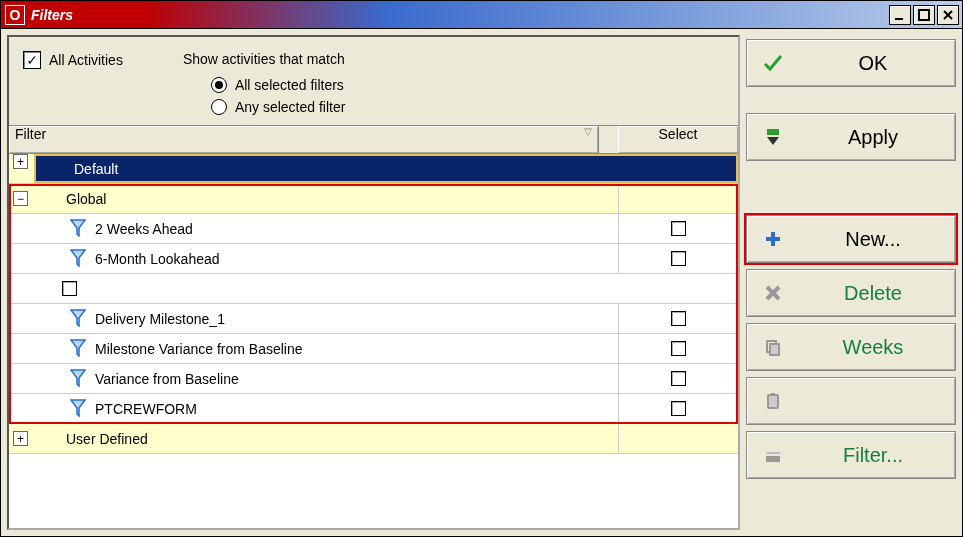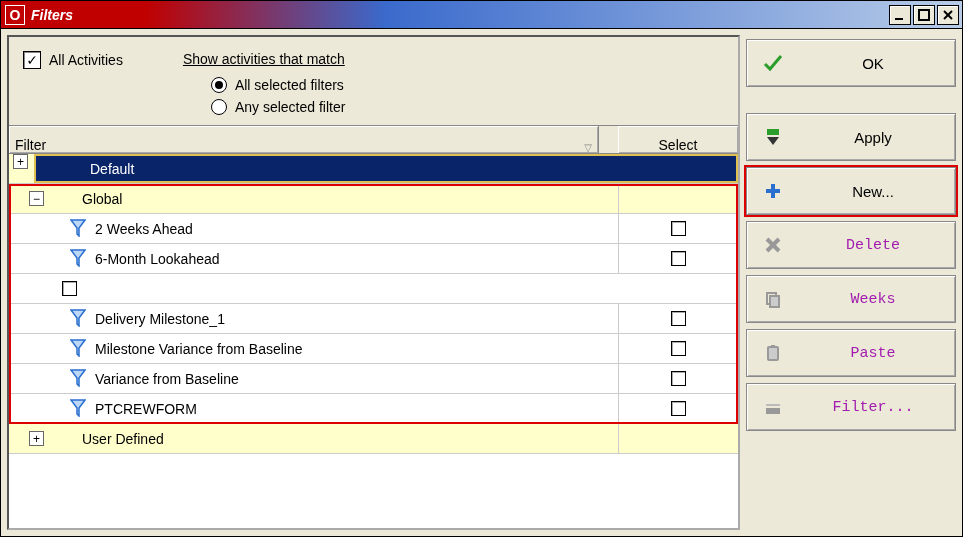--- a/index.html
+++ b/index.html
@@ -70,39 +70,39 @@
   .chk-row { display: flex; align-items: center; gap: 8px; }
   .checkbox {
     width: 18px; height: 18px;
     border: 1px solid #000;
     background: #fff;
     display: flex; align-items: center; justify-content: center;
     font-size: 14px; line-height: 1;
     box-shadow: inset 1px 1px 0 #888;
   }
   .radio-col { display: flex; flex-direction: column; gap: 6px; }
-  .radio-heading { margin-bottom: 4px; text-decoration: underline; }
+  .radio-heading { margin-bottom: 4px; }
   .radio-row { display: flex; align-items: center; gap: 8px; padding-left: 28px; }
   .radio {
     width: 16px; height: 16px;
     border: 1px solid #000; border-radius: 50%;
     background: #fff;
     display: flex; align-items: center; justify-content: center;
   }
   .radio .dot { width: 8px; height: 8px; background: #000; border-radius: 50%; }
   
   .table-wrap { flex: 1; display: flex; flex-direction: column; border-top: 1px solid #888; }
   .thead {
     display: flex;
     background: #ece9d8;
     border-bottom: 1px solid #888;
     height: 28px;
   }
   .th {
-    display: flex; align-items: flex-end;
+    display: flex; align-items: flex-start;
     padding: 0 6px;
     border-right: 1px solid #888;
     box-shadow: inset 1px 1px 0 #fff, inset -1px -1px 0 #aaa;
   }
   .th-filter { flex: 1; }
   .th-select { width: 120px; justify-content: center; border-right: none; margin-left: 19px; }
   .sort-arrow { margin-left: auto; font-size: 10px; color: #888; }
   .tbody { flex: 1; background: #fff; overflow: hidden; position: relative; }
   .row {
     display: flex; height: 30px; align-items: stretch;
@@ -113,21 +113,21 @@
   .expander {
     width: 15px; height: 15px;
     border: 1px solid #666;
     background: #fff; color: #000;
     display: flex; align-items: center; justify-content: center;
     font-size: 12px; line-height: 1;
     margin: 0 6px 0 4px;
     flex-shrink: 0;
   }
   .group-row { background: #ffffcc; font-weight: normal; }
-  .group-row .cell-filter { padding-left: 16px; }
+  .group-row .cell-filter { padding-left: 0; }
   .group-label { padding-left: 6px; }
   .selected-row .cell-filter {
     background: #0a246a; color: #fff;
     border: 2px solid #e0c050;
     margin: 0; height: 100%;
   }
   .selected-row .group-label { padding-left: 38px; }
   .item-row { }
   .item-indent { width: 60px; flex-shrink: 0; }
   .filter-icon {
@@ -155,25 +155,25 @@
   }
   .btn {
     height: 48px;
     border: 1px solid #888;
     background: #ece9d8;
     box-shadow: inset 1px 1px 0 #fff, inset -1px -1px 0 #aaa;
     display: flex; align-items: center;
     padding: 0 14px;
     gap: 20px;
   }
-  .btn.disabled { color: #a21caf; font-family: Liberation Mono, monospace; }
+  .btn.disabled { color: #15803d; }
   .btn .icon-slot { width: 24px; height: 24px; display: flex; align-items: center; justify-content: center; flex-shrink: 0; }
-  .btn .label { flex: 1; text-align: center; font-size: 15px; }
+  .btn .label { flex: 1; text-align: center; font-size: 20px; }
   .sep { height: 14px; }
-  .highlight-btn { outline: 2px solid #d00; outline-offset: 0; }
+  .highlight-btn { outline: 2px solid #d00; outline-offset: 0; margin-top: 48px; }
 </style>
 </head>
 <body>
 
 <div class="window">
 
   <div class="titlebar">
     <div class="titleicon">O</div>
     <div class="title-text">Filters</div>
     <div class="title-spacer"></div>
@@ -398,21 +398,20 @@
         </span>
         <span class="label">Weeks</span>
       </div>
       <div class="btn disabled">
         <span class="icon-slot">
           <svg width="18" height="18" viewBox="0 0 18 18">
               <rect x="4" y="3" width="10" height="13" rx="1" fill="#ccc" stroke="#999" stroke-width="2"></rect>
               <rect x="7" y="1" width="4" height="3" fill="#999"></rect>
             </svg>
         </span>
-        <span class="label">Paste</span>
       </div>
       <div class="btn disabled">
         <span class="icon-slot">
           <svg width="18" height="18" viewBox="0 0 18 18">
               <rect x="2" y="10" width="14" height="6" fill="#999"></rect>
               <rect x="2" y="6" width="14" height="2" fill="#bbb"></rect>
             </svg>
         </span>
         <span class="label">Filter...</span>
       </div>

